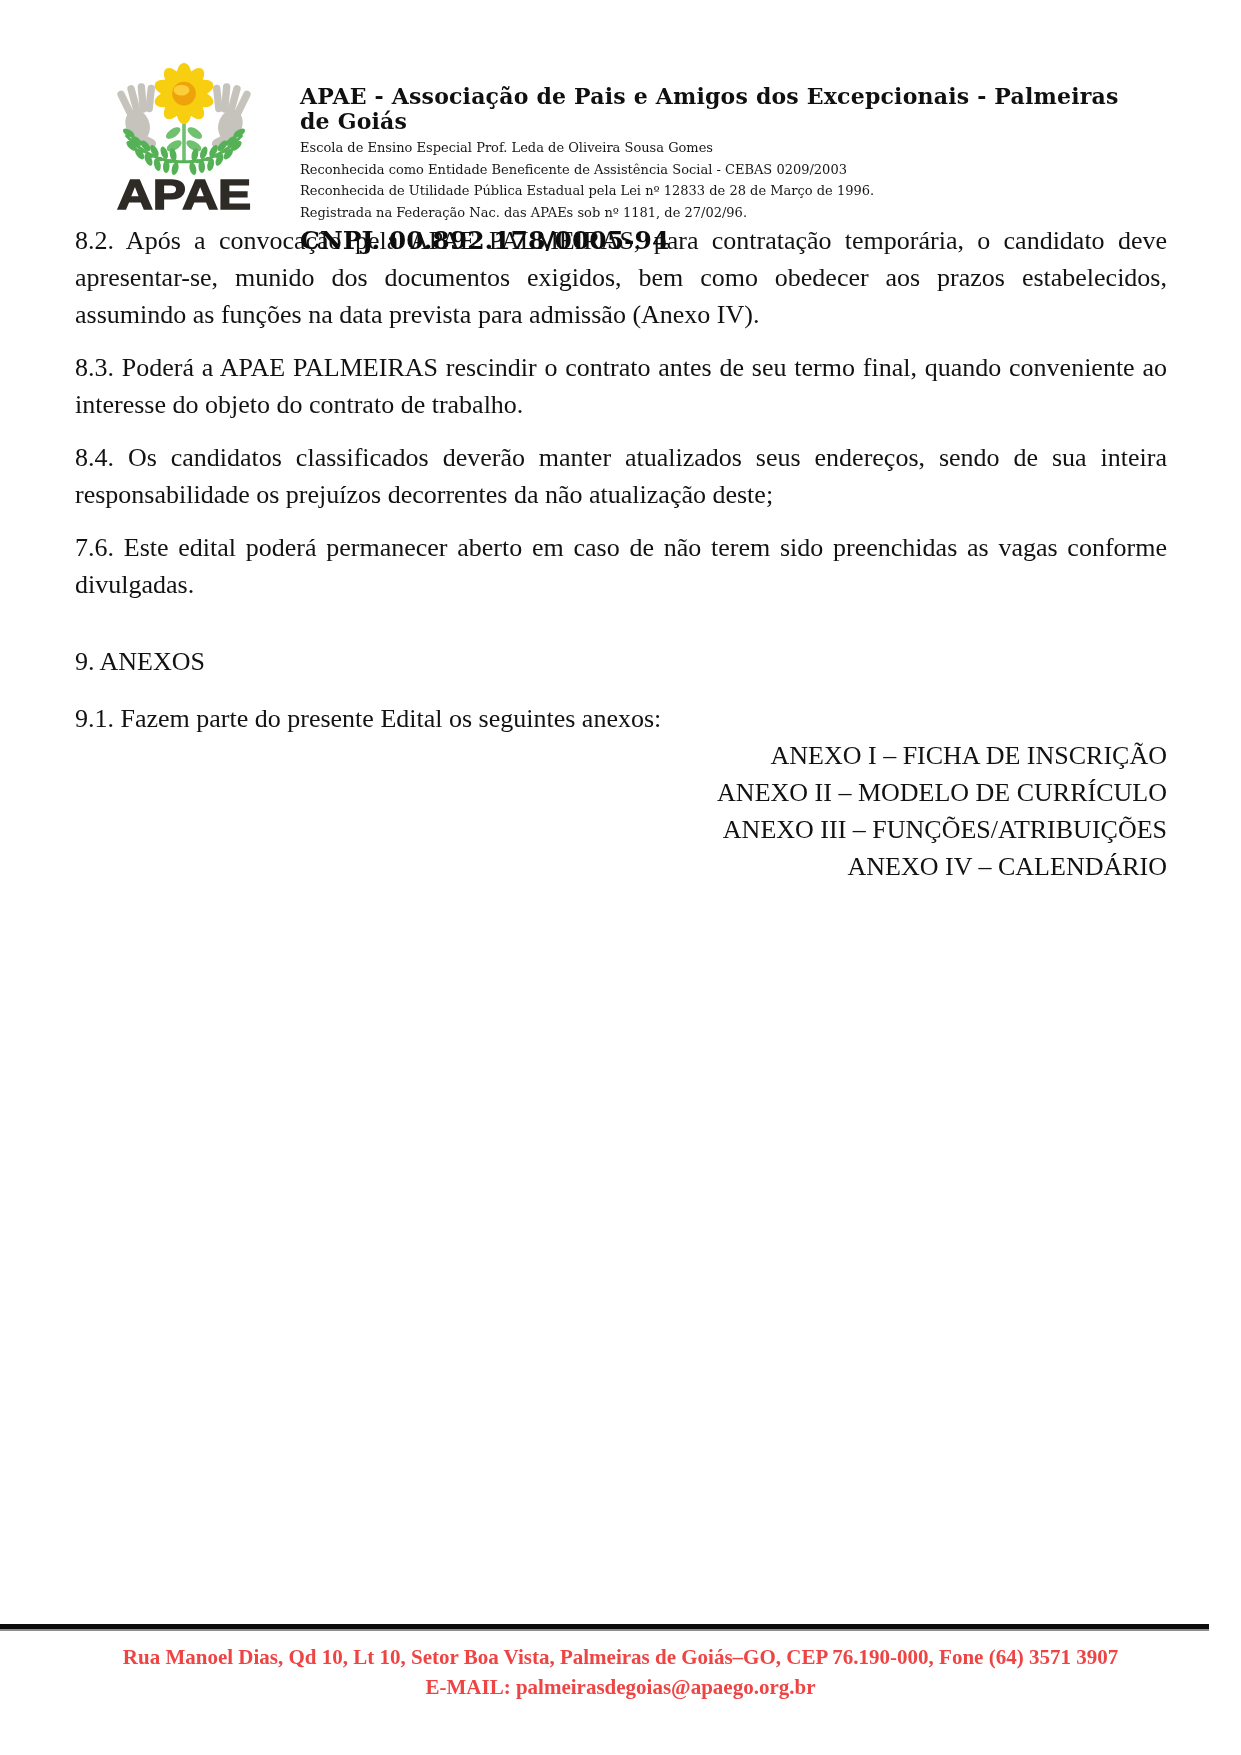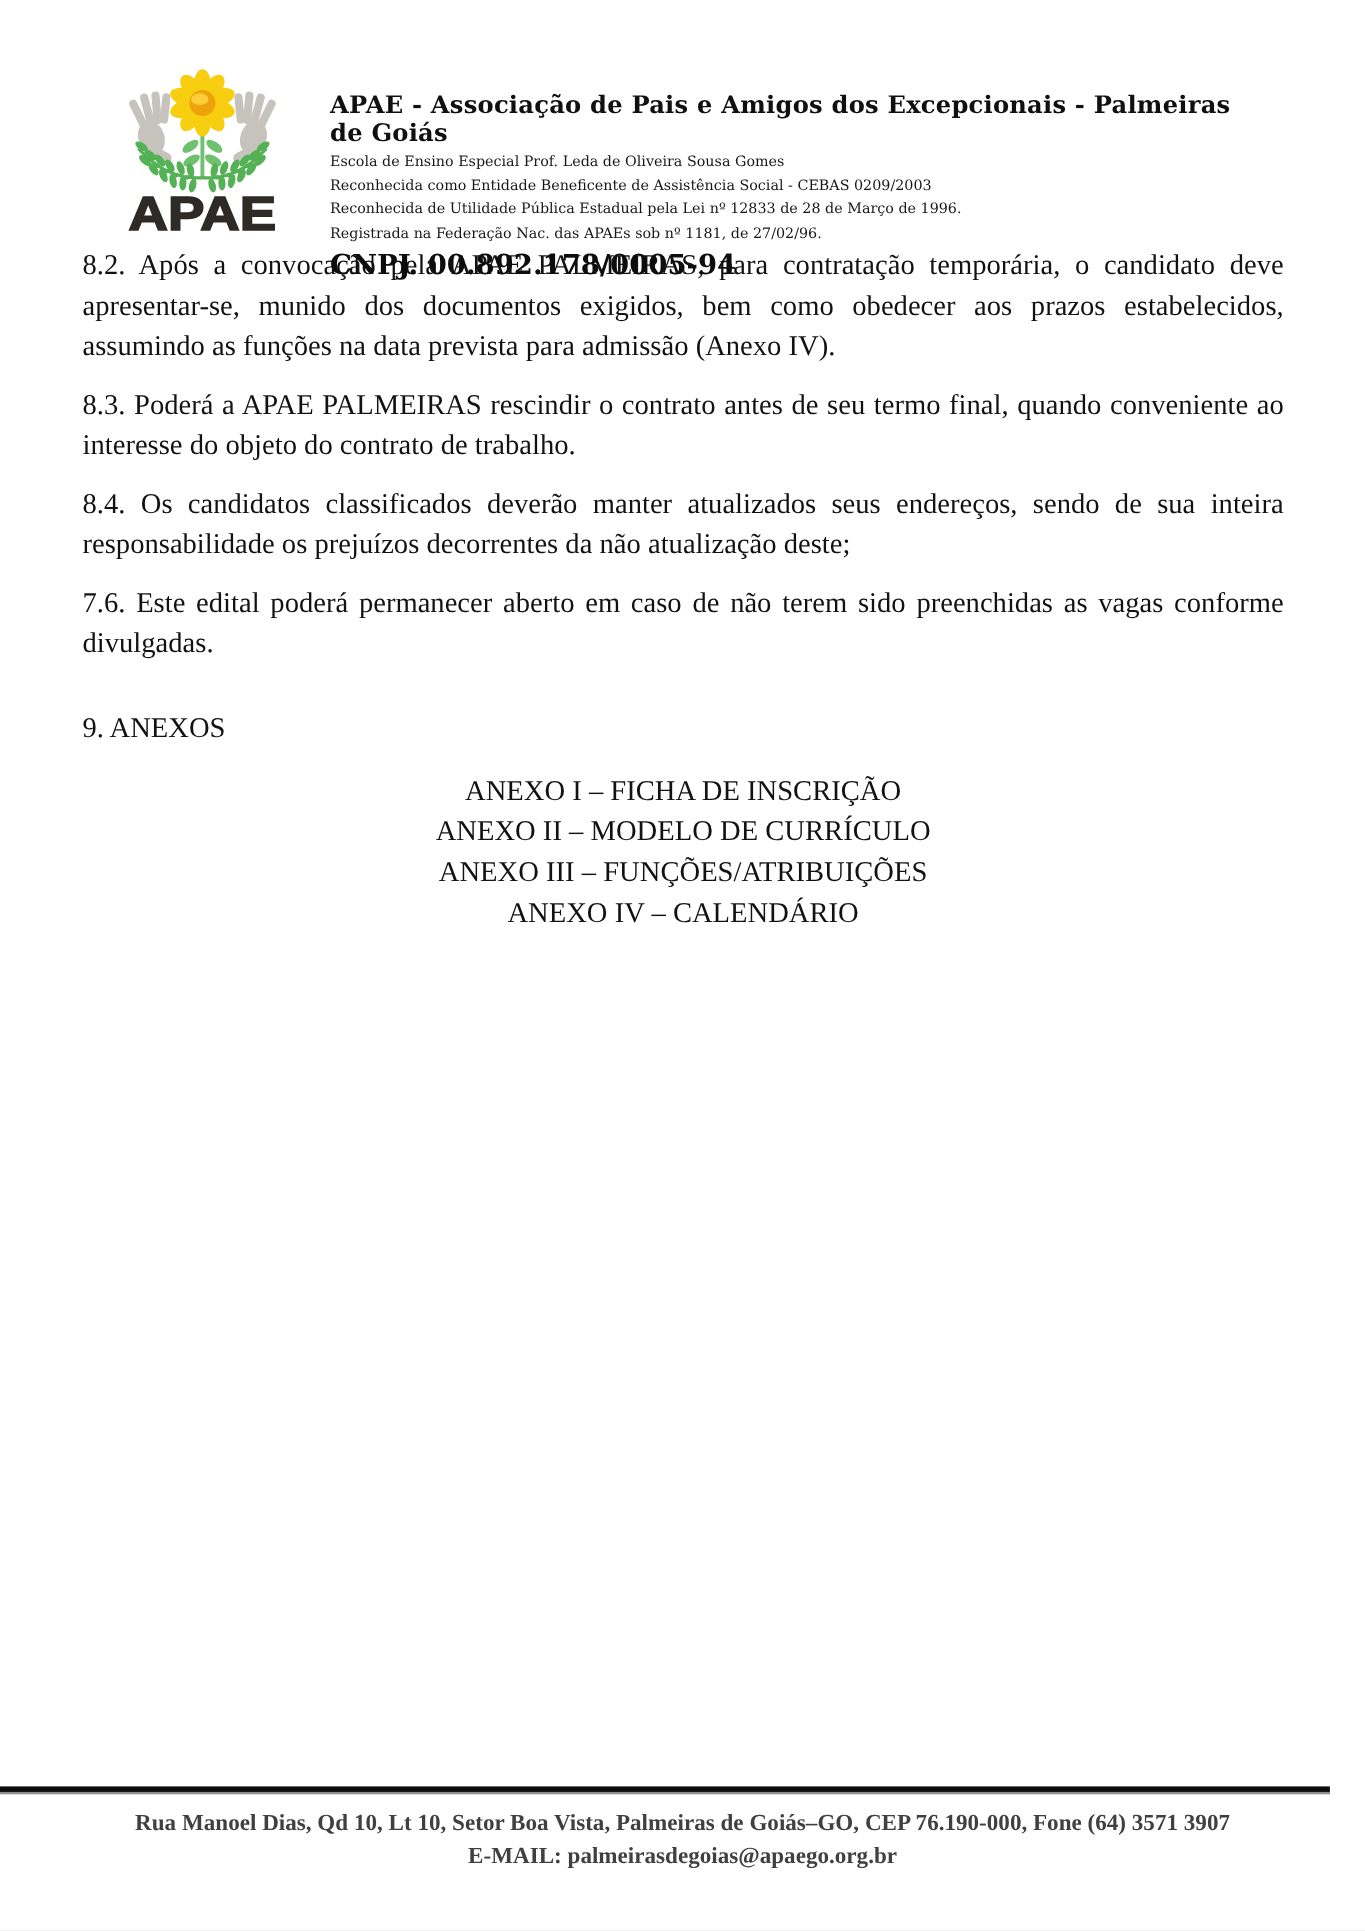--- a/index.html
+++ b/index.html
@@ -37,34 +37,34 @@
     margin:0 74px 0 75px;
     font-size:26px; line-height:37px;
     text-align:justify;
   }
   .doc-body p { margin:0 0 16px 0;font-family:Liberation Serif, serif; }
   .section-heading {
     font-size:26px; font-weight:normal; line-height:37px;
     margin:40px 0 20px 0; text-align:left;
   }
   .annex-intro { line-height:37px; text-align:left; }
-  .annex-line  { line-height:37px; text-align:center; }
+  .annex-line  { line-height:37px; text-align:right; }
 
   
   .footer-rule {
     position:absolute; left:0; top:1624px;
     width:1209px; height:5px;
     background:#0c0c0c;
     border-bottom:2px solid #8f8f8f;
   }
   .footer-text {
     position:absolute; left:0; top:1642px; width:1241px;
     text-align:center;
     font-weight:bold; font-size:21px; line-height:30px;
-    color:#404040;
+    color:#ef4444;
   }
 </style>
 </head>
 <body>
 
 <div class="page">
 
   <div class="header">
 
     <div class="logo">
@@ -145,20 +145,21 @@
   </div>
 
   <div class="doc-body">
     <p>8.2. Após a convocação pela APAE PALMEIRAS, para contratação temporária, o candidato deve apresentar-se, munido dos documentos exigidos, bem como obedecer aos prazos estabelecidos, assumindo as funções na data prevista para admissão (Anexo IV).</p>
     <p>8.3. Poderá a APAE PALMEIRAS rescindir o contrato antes de seu termo final, quando conveniente ao interesse do objeto do contrato de trabalho.</p>
     <p>8.4. Os candidatos classificados deverão manter atualizados seus endereços, sendo de sua inteira responsabilidade os prejuízos decorrentes da não atualização deste;</p>
     <p>7.6.  Este edital poderá permanecer aberto em caso de não terem sido preenchidas as vagas conforme divulgadas.</p>
 
     <div class="section-heading">9. ANEXOS</div>
 
+    <div class="annex-intro">9.1. Fazem parte do presente Edital os seguintes anexos:</div>
     <div class="annex-line">ANEXO I – FICHA DE INSCRIÇÃO</div>
     <div class="annex-line">ANEXO II – MODELO DE CURRÍCULO</div>
     <div class="annex-line">ANEXO III – FUNÇÕES/ATRIBUIÇÕES</div>
     <div class="annex-line">ANEXO IV – CALENDÁRIO</div>
   </div>
 
   <div class="footer-rule"></div>
   <div class="footer-text">
     <div>Rua Manoel Dias, Qd 10, Lt 10, Setor Boa Vista, Palmeiras de Goiás–GO, CEP 76.190-000, Fone (64) 3571 3907</div>
     <div>E-MAIL: palmeirasdegoias@apaego.org.br</div>

